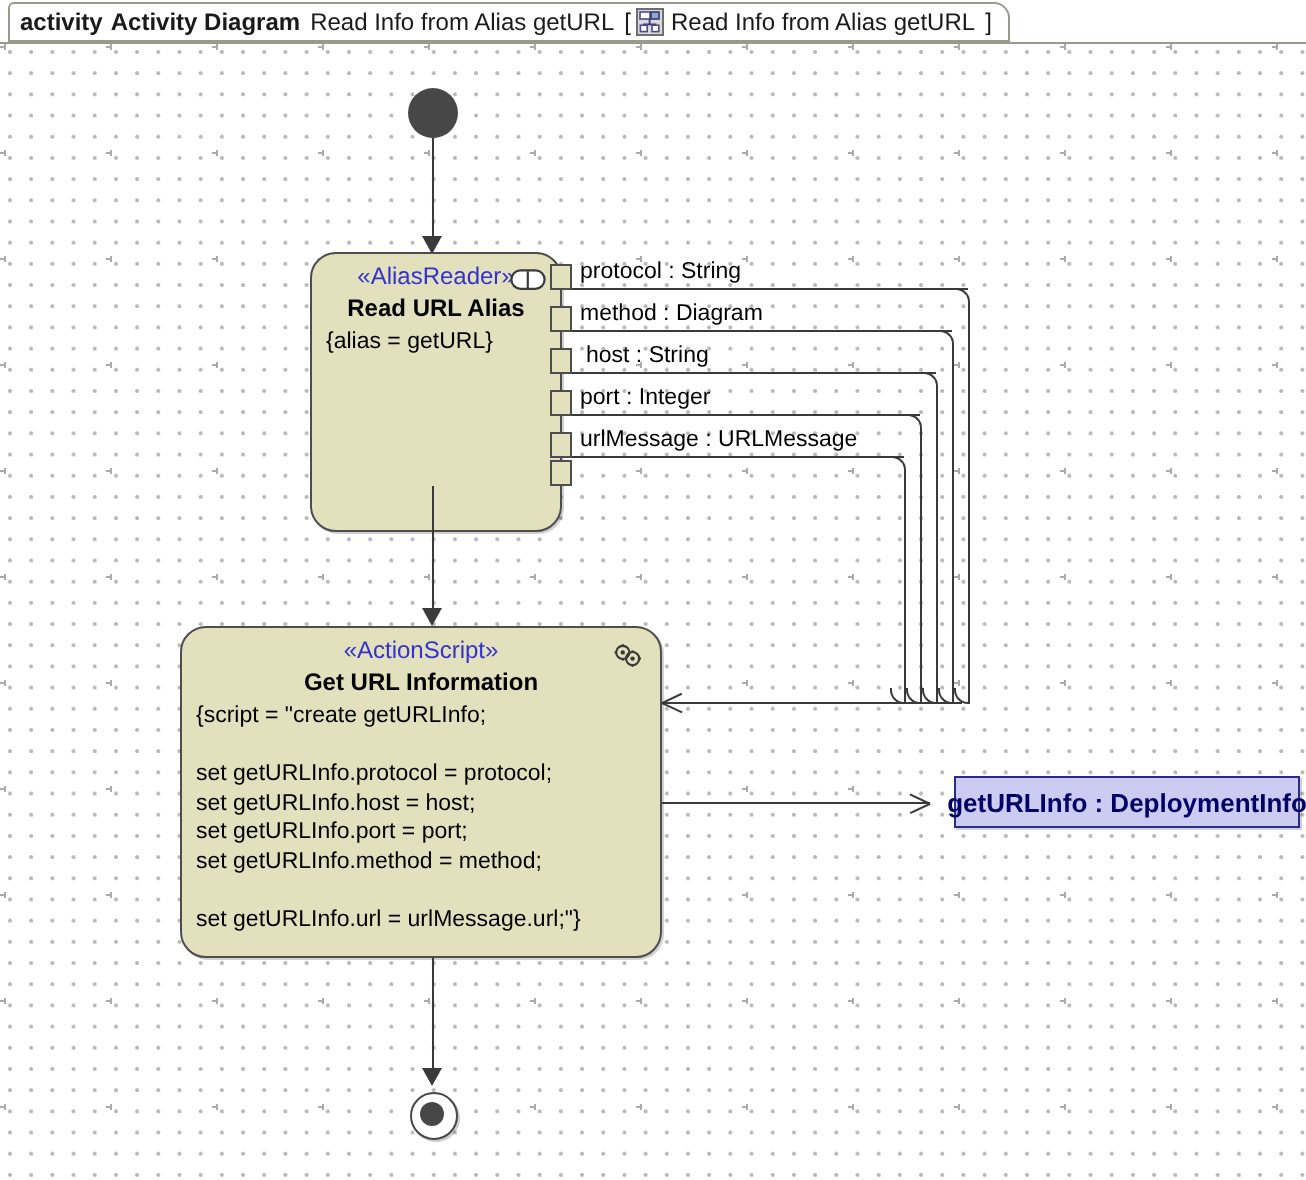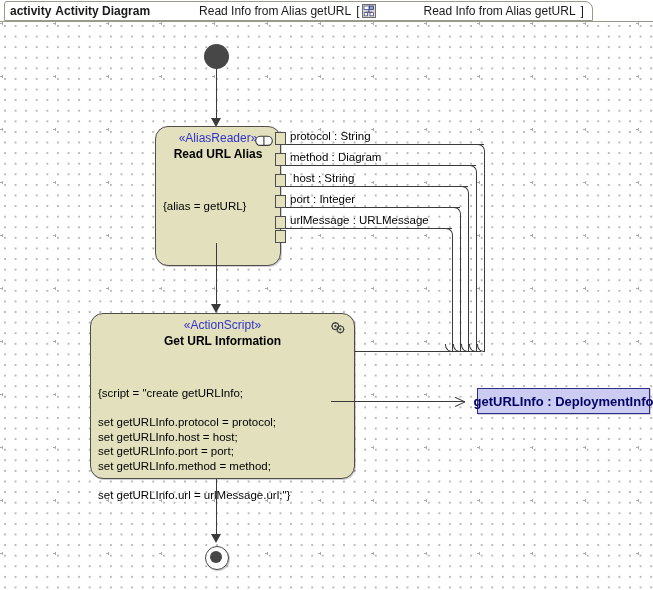--- a/index.html
+++ b/index.html
@@ -43,21 +43,21 @@
     color: #1a1a1a;
   }
   #diagram-tab .kw {
     font-weight: bold;
     margin-right: 4px;
   }
   #diagram-tab .type {
     font-weight: bold;
     margin-right: 5px;
   }
-  #diagram-tab .dname { margin-right: 3px; margin-left: 44px; }
+  #diagram-tab .dname { margin-right: 3px; }
   #diagram-tab .brk { margin: 0 2px; }
   .tab-icon {
     display: inline-block;
     width: 14px; height: 14px;
     margin: 0 3px 0 1px;
     position: relative;
     flex: 0 0 auto;
   }
 
   
@@ -118,21 +118,20 @@
     text-align: center;
     margin-top: 2px;
     line-height: 14px;
   }
   .node-body {
     color: #000000;
     font-size: 11.5px;
     line-height: 14.6px;
     padding: 3px 0 0 7px;
     white-space: pre-wrap;
-    margin-top: 35px;
   }
 
   
   .node-icon {
     position: absolute;
     top: 6px; right: 7px;
     width: 18px; height: 12px;
   }
 
   
@@ -316,21 +315,21 @@
     <div class="line-v" style="left:452px; top:213px; height:116px;"></div>
     <div class="corner corner-br" style="left:445px; top:322px; width:8px; height:8px;"></div>
 
     <div class="line-h" style="left:331px; top:329px; width:150px;"></div>
     <div class="ah" style="left:331px; top:329px; transform: rotate(25deg);"></div>
     <div class="ah" style="left:331px; top:329px; transform: rotate(-25deg);"></div>
 
     <div class="line-v" style="left:216px; top:221px; height:65px;"></div>
     <div class="arrow-down" style="left:211px; top:282px;"></div>
 
-    <div class="act-node" style="left:90px; top:291px; width:265px; height:166px;">
+    <div class="act-node" style="left:90px; top:291px; width:241px; height:166px;">
       <div class="stereo">«ActionScript»</div>
       <div class="node-title">Get URL Information</div>
       <div class="node-body">{script = "create getURLInfo;
 
 set getURLInfo.protocol = protocol;
 set getURLInfo.host = host;
 set getURLInfo.port = port;
 set getURLInfo.method = method;
 
 set getURLInfo.url = urlMessage.url;"}</div>

